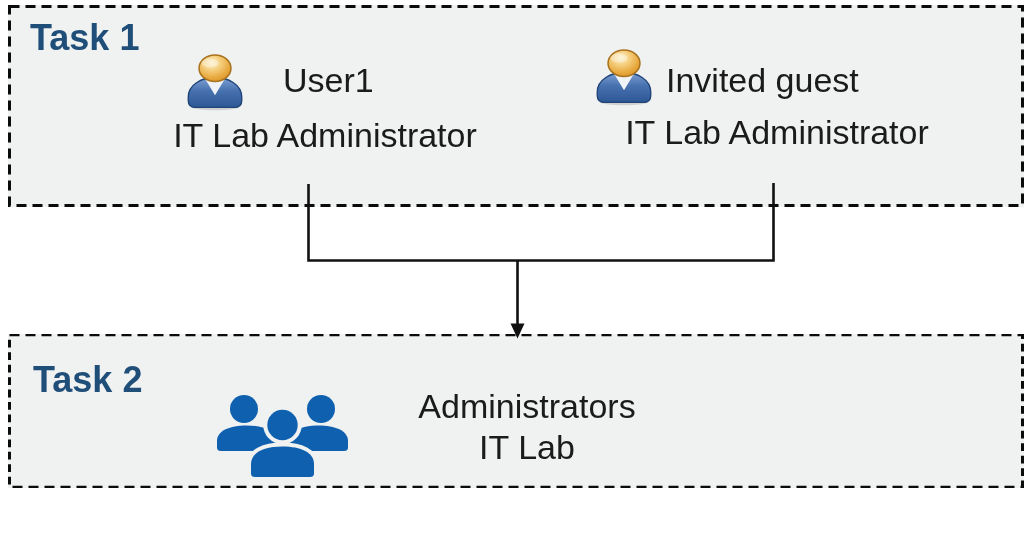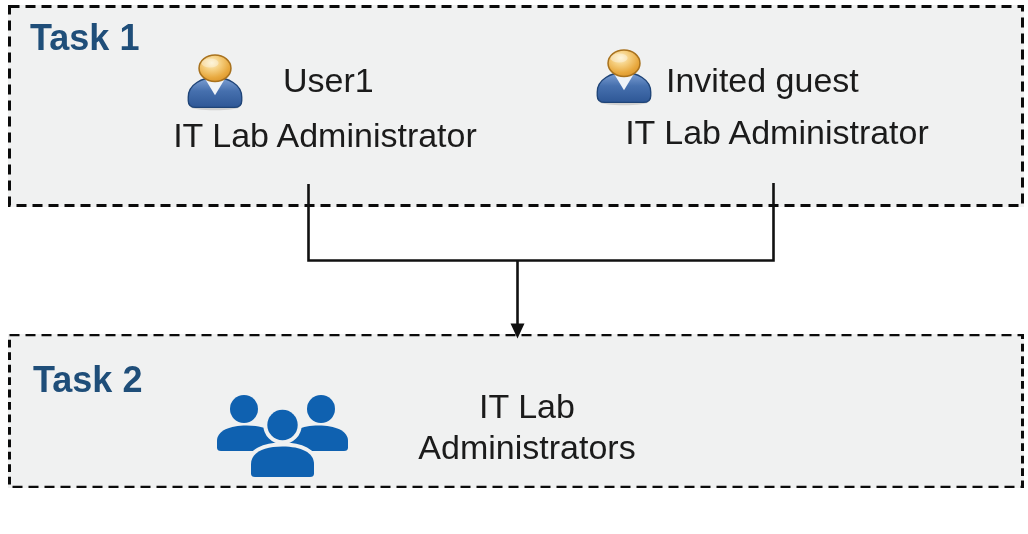--- a/index.html
+++ b/index.html
@@ -110,22 +110,22 @@
         <circle cx="68.5" cy="34" r="15.2"></circle>
         <path d="M37 82.5 Q37 86 41 86 L96 86 Q100 86 100 82.5 L100 73 C100 61.5 87 55.5 68.5 55.5 C50 55.5 37 61.5 37 73 Z"></path>
       </g>
       <g fill="#0F61B0">
         <circle cx="68.5" cy="34" r="15.2"></circle>
         <path d="M37 82.5 Q37 86 41 86 L96 86 Q100 86 100 82.5 L100 73 C100 61.5 87 55.5 68.5 55.5 C50 55.5 37 61.5 37 73 Z"></path>
       </g>
     </svg>
 
     <div class="t2-label">
+      <div>Administrators</div>
       <div>IT Lab</div>
-      <div>Administrators</div>
     </div>
   </div>
 
   <svg class="connector-svg" viewBox="0 0 1028 534">
     <path d="M308.5 184 L308.5 260.5 L773.5 260.5 L773.5 183" fill="none" stroke="#111111" stroke-width="2.6"></path>
     <path d="M517.5 260.5 L517.5 326" fill="none" stroke="#111111" stroke-width="2.6"></path>
     <polygon points="510.5,323.5 524.5,323.5 517.5,338.5" fill="#111111"></polygon>
   </svg>
 
 </div>

